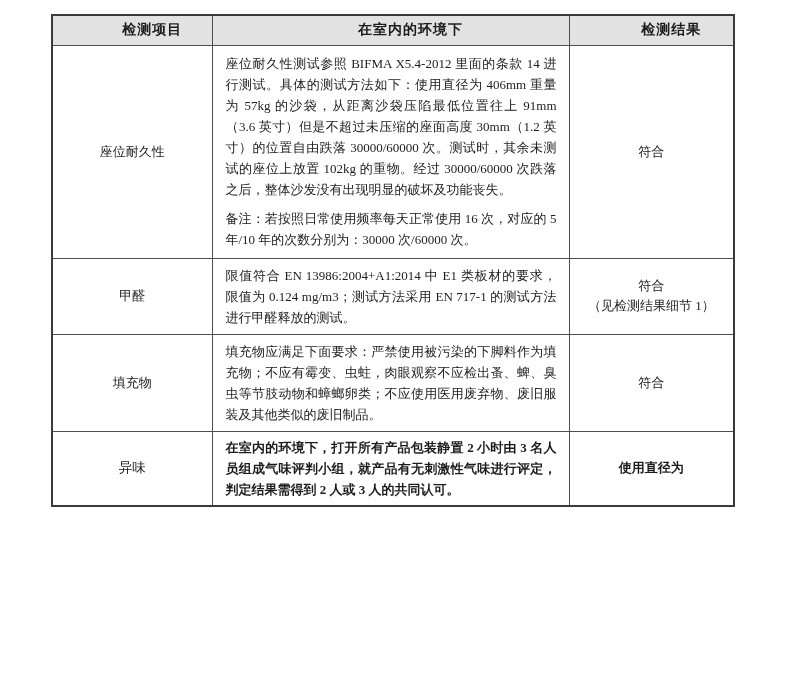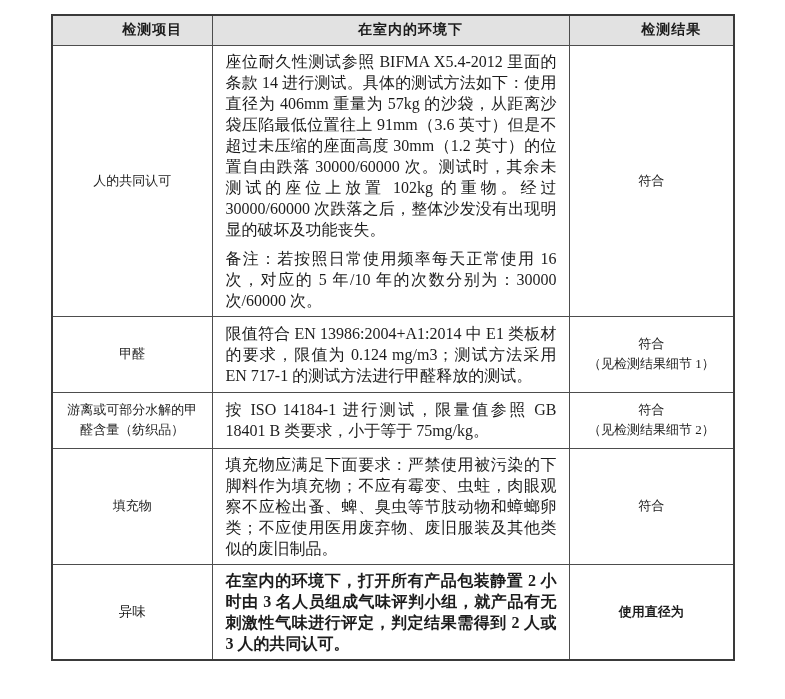--- a/index.html
+++ b/index.html
@@ -36,21 +36,21 @@
   }
   td.item-cell, td.result-cell {
     text-align: center;
     vertical-align: middle;
     font-size: 13px;
     line-height: 20px;
     padding: 4px 8px;
   }
   td.item-cell.emph { font-weight: normal; font-size: 13.5px; }
   td.method-cell {
-    font-size: 16px;
+    font-size: 13px;
     line-height: 21px;
     text-align: justify;
     vertical-align: middle;
     padding: 5px 12px 5px 13px;
   }
   td.method-cell p { margin: 0; }
   td.method-cell p + p { margin-top: 8px; }
   .r1 td { height: 213px; }
   .r2 td { height: 76px; }
   .r3 td { height: 56px; }
@@ -70,47 +70,37 @@
   </colgroup>
   <thead>
     <tr>
       <th>检测项目</th>
       <th>在室内的环境下</th>
       <th>检测结果</th>
     </tr>
   </thead>
   <tbody>
     <tr class="r1">
-      <td class="item-cell">人的共同认可</td>
+      <td class="item-cell">座位耐久性</td>
       <td class="method-cell">
         <p>座位耐久性测试参照 BIFMA X5.4-2012 里面的条款 14 进行测试。具体的测试方法如下：使用直径为 406mm 重量为 57kg 的沙袋，从距离沙袋压陷最低位置往上 91mm（3.6 英寸）但是不超过未压缩的座面高度 30mm（1.2 英寸）的位置自由跌落 30000/60000 次。测试时，其余未测试的座位上放置 102kg 的重物。经过 30000/60000 次跌落之后，整体沙发没有出现明显的破坏及功能丧失。</p>
         <p>备注：若按照日常使用频率每天正常使用 16 次，对应的 5 年/10 年的次数分别为：30000 次/60000 次。</p>
       </td>
       <td class="result-cell">
         <div>符合</div>
       </td>
     </tr>
     <tr class="r2">
       <td class="item-cell">甲醛</td>
       <td class="method-cell">
         <p>限值符合 EN 13986:2004+A1:2014 中 E1 类板材的要求，限值为 0.124 mg/m3；测试方法采用 EN 717-1 的测试方法进行甲醛释放的测试。</p>
       </td>
       <td class="result-cell">
         <div>符合</div>
         <div>（见检测结果细节 1）</div>
-      </td>
-    </tr>
-    <tr class="r3">
-      <td class="item-cell">游离或可部分水解的甲醛含量（纺织品）</td>
-      <td class="method-cell">
-        <p>按 ISO 14184-1 进行测试，限量值参照 GB 18401 B 类要求，小于等于 75mg/kg。</p>
-      </td>
-      <td class="result-cell">
-        <div>符合</div>
-        <div>（见检测结果细节 2）</div>
       </td>
     </tr>
     <tr class="r6">
       <td class="item-cell">填充物</td>
       <td class="method-cell">
         <p>填充物应满足下面要求：严禁使用被污染的下脚料作为填充物；不应有霉变、虫蛀，肉眼观察不应检出蚤、蜱、臭虫等节肢动物和蟑螂卵类；不应使用医用废弃物、废旧服装及其他类似的废旧制品。</p>
       </td>
       <td class="result-cell">
         <div>符合</div>
       </td>

